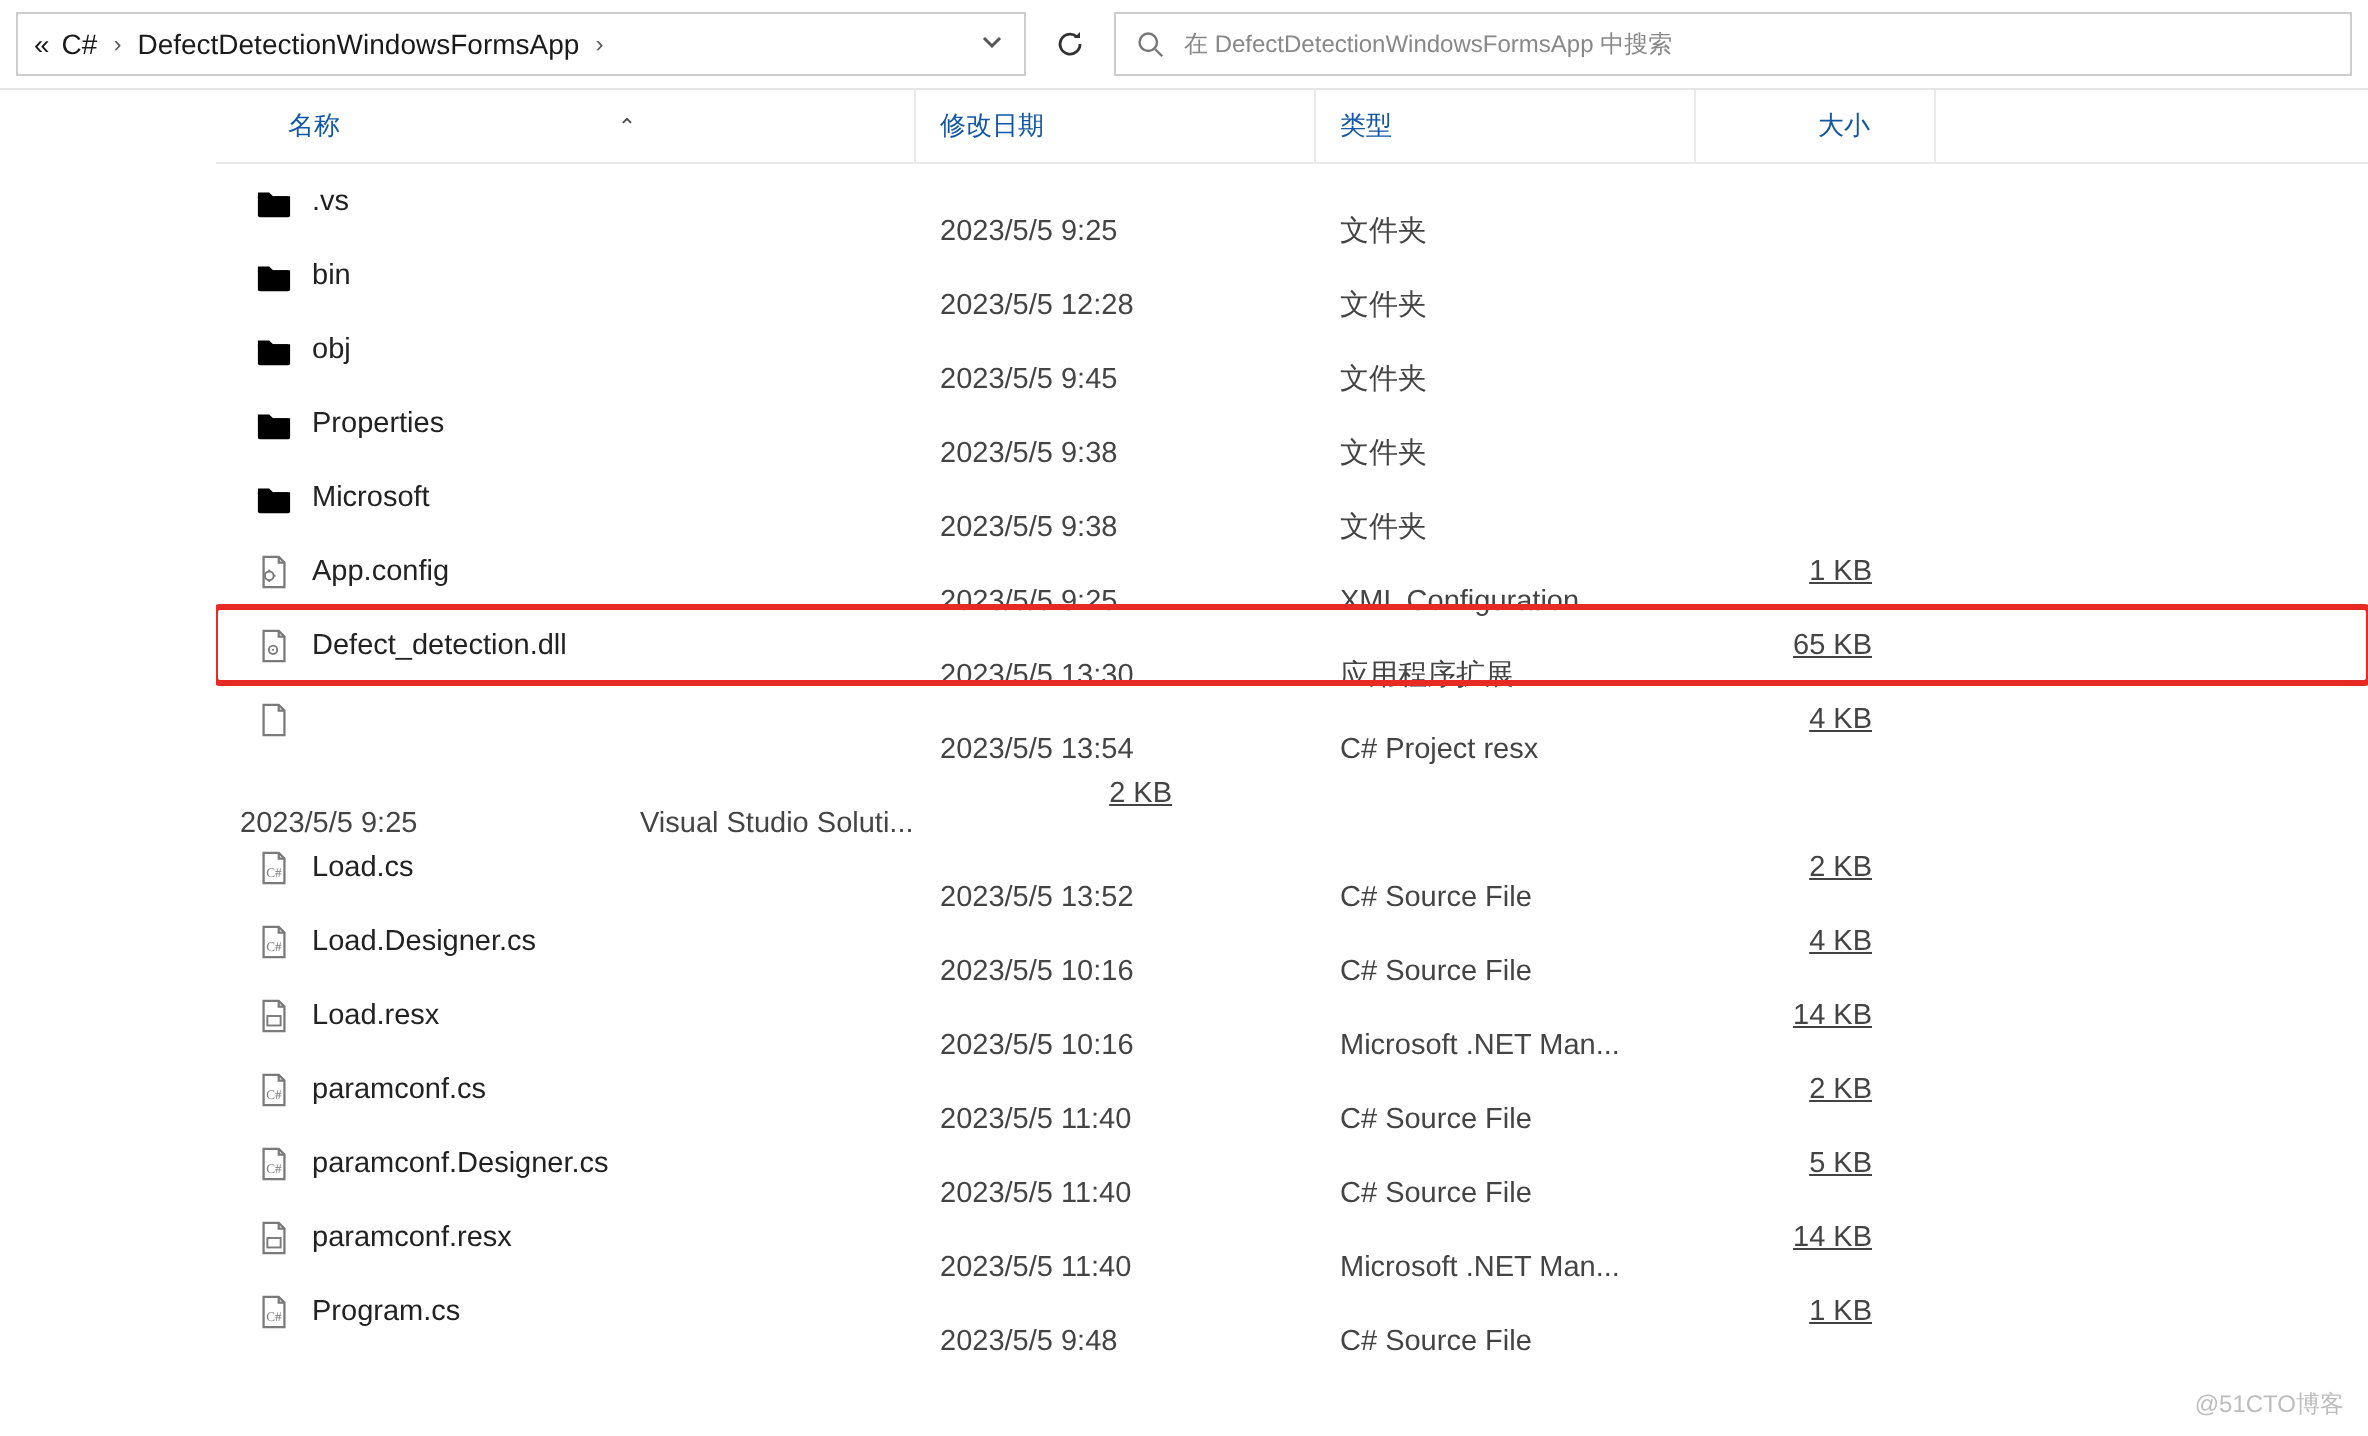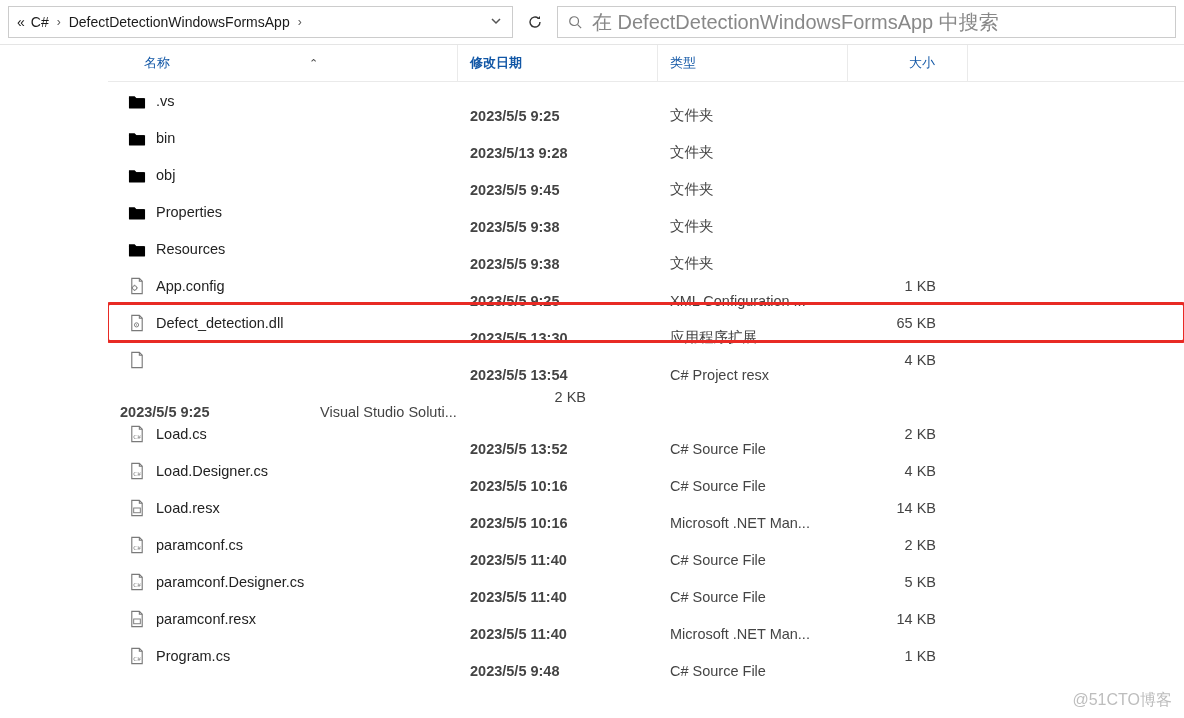--- a/index.html
+++ b/index.html
@@ -65,21 +65,21 @@
     background: #ffffff;
     padding-left: 10px;
     gap: 8px;
     box-sizing: border-box;
     color: #777;
   }
   .search-box input {
     border: none;
     outline: none;
     flex: 1;
-    font-size: 20px;
+    font-size: 12px;
     color: #701a75;
     background: transparent;
   }
   .search-box input::placeholder {
     color: #888;
   }
 
   
   .main {
     display: flex;
@@ -105,21 +105,21 @@
     color: #1257a6;
     user-select: none;
   }
   .col {
     display: flex;
     align-items: center;
     padding-left: 12px;
     box-sizing: border-box;
   }
   .col-name  { width: 350px; padding-left: 36px; }
-  .col-date  { width: 200px; font-weight: bold; }
+  .col-date  { width: 200px; }
   .col-type  { width: 190px; }
   .col-size  { width: 120px; justify-content: flex-end; padding-right: 32px; }
   .header-row .col {
     border-right: 1px solid #eaeaea;
     height: 100%;
   }
   .header-row .col:last-child {
     border-right: 1px solid #eaeaea;
   }
   .sort-indicator {
@@ -146,20 +146,21 @@
     gap: 10px;
     padding-left: 20px;
   }
   .row .col-date,
   .row .col-type {
     color: #444;
     margin-top: 30px;
   }
   .row .col-size {
     color: #444;
+    text-decoration: underline;
   }
   .row.highlighted {
     outline: 3px solid #e82a24;
     outline-offset: -1px;
     border-radius: 2px;
   }
 
   
   .ficon {
     width: 18px;
@@ -170,21 +171,21 @@
     flex-shrink: 0;
   }
   
   .fileframe { fill: none; stroke: #7a7a7a; stroke-width: 1.2; }
   
 
   .watermark {
     position: absolute;
     right: 12px;
     bottom: 8px;
-    font-size: 16px;
+    font-size: 12px;
     color: #bdbdbd;
     pointer-events: none;
     text-align: right;
   }
 </style>
 </head>
 <body>
 
 <div class="top-bar">
   <div class="breadcrumb-box">
@@ -253,21 +254,21 @@
         </div>
         <div class="row">
           <div class="col col-name">
             <span class="ficon ic-folder solid">
               <svg width="18" height="18" viewBox="0 0 19 18">
                 <use href="#svg-folder"></use>
               </svg>
             </span>
             <span>bin</span>
           </div>
-          <div class="col col-date">2023/5/13 9:28</div>
+          <div class="col col-date">2023/5/5 12:28</div>
           <div class="col col-type">文件夹</div>
           <div class="col col-size"></div>
         </div>
         <div class="row">
           <div class="col col-name">
             <span class="ficon ic-folder solid">
               <svg width="18" height="18" viewBox="0 0 19 18">
                 <use href="#svg-folder"></use>
               </svg>
             </span>
@@ -290,21 +291,21 @@
           <div class="col col-type">文件夹</div>
           <div class="col col-size"></div>
         </div>
         <div class="row">
           <div class="col col-name">
             <span class="ficon ic-folder solid">
               <svg width="18" height="18" viewBox="0 0 19 18">
                 <use href="#svg-folder"></use>
               </svg>
             </span>
-            <span>Resources</span>
+            <span>Microsoft</span>
           </div>
           <div class="col col-date">2023/5/5 9:38</div>
           <div class="col col-type">文件夹</div>
           <div class="col col-size"></div>
         </div>
         <div class="row">
           <div class="col col-name">
             <span class="ficon">
               <svg width="18" height="18" viewBox="0 0 19 18">
                 <use href="#svg-file"></use>

